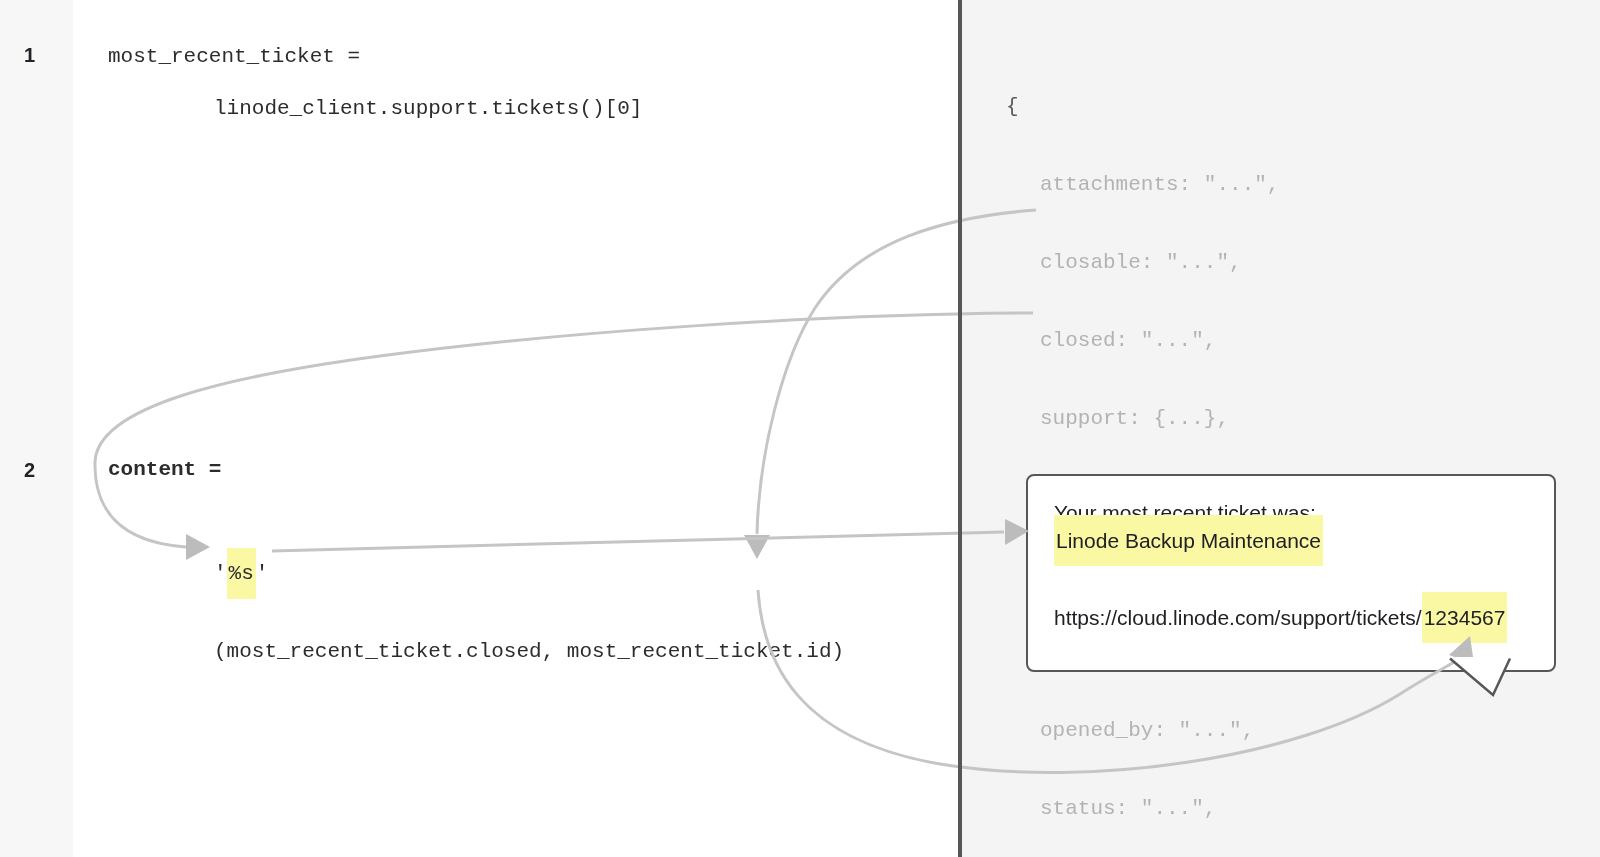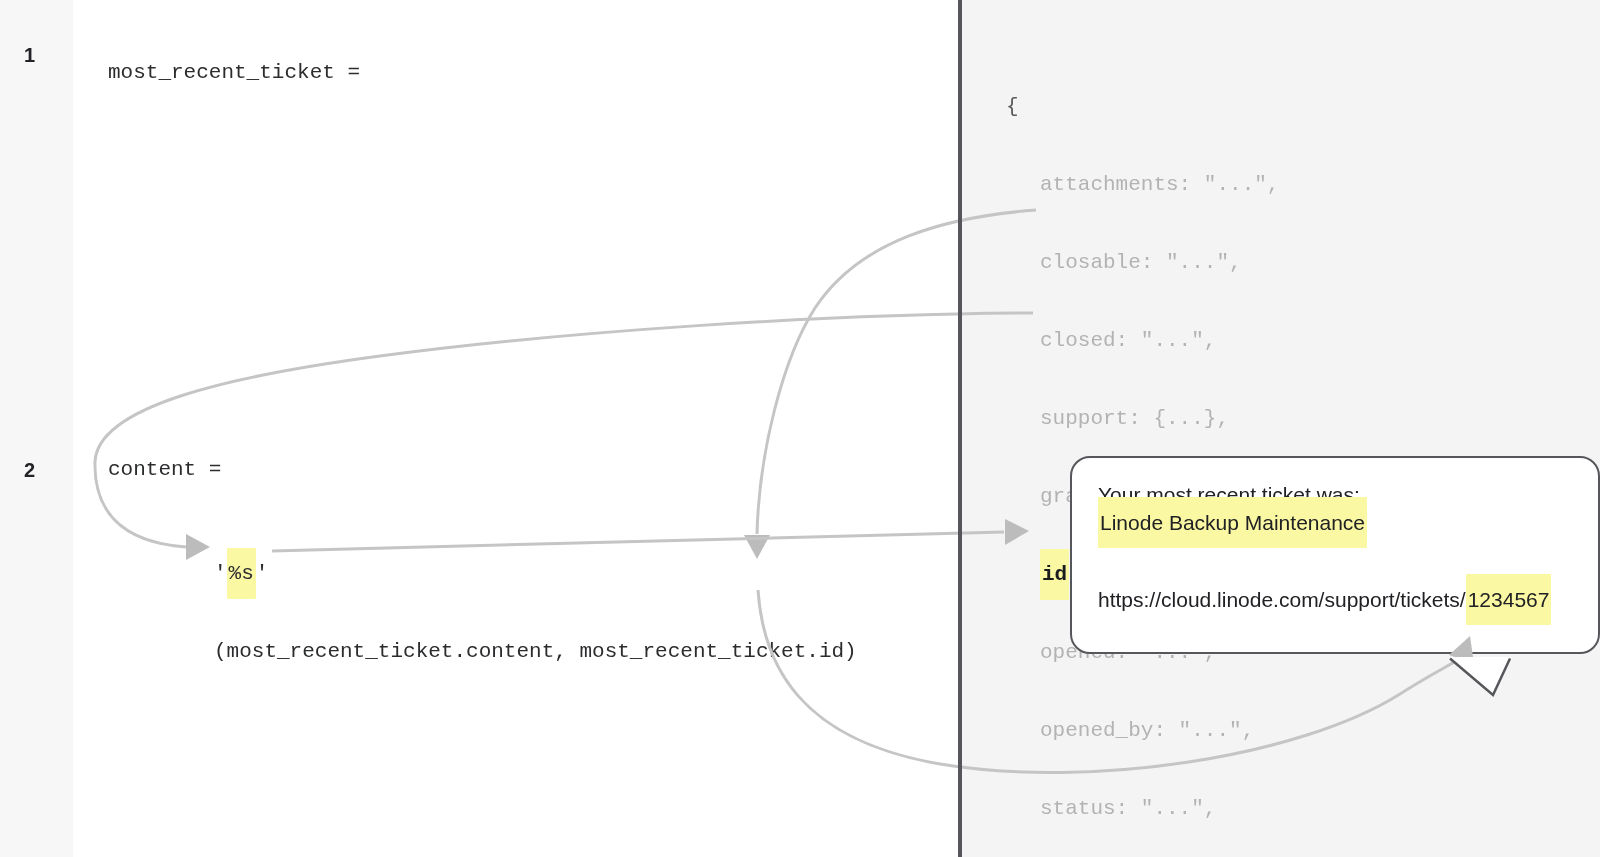--- a/index.html
+++ b/index.html
@@ -11,62 +11,63 @@
   .right-panel{position:absolute;left:961px;top:0;width:639px;height:857px;background:#f4f4f5;}
   .divider{position:absolute;left:958px;top:0;width:3.5px;height:857px;background:#55565a;}
 
   
   .lineno{position:absolute;left:24px;width:40px;text-align:left;
           font-size:20px;font-weight:bold;color:#222326;}
 
   
   .code{font-family:"Liberation Mono","DejaVu Sans Mono",monospace;font-size:21px;
         line-height:26px;color:#2b2c2e;white-space:pre;}
-  .stmt1-lhs{position:absolute;left:108px;top:60px;}
+  .stmt1-lhs{position:absolute;left:108px;top:44px;}
   .stmt1-rhs{position:absolute;left:214px;top:96px;}
-  .stmt2-lhs{position:absolute;left:108px;top:457px;}
+  .stmt2-lhs{position:absolute;left:108px;top:457px;font-weight:bold;}
   .stmt2-body{position:absolute;left:214px;top:509px;}
 
   .hl{background:#fbf8a3;padding:14px 2px;border-radius:1px;}
 
   
   .json-block{position:absolute;left:1006px;top:42px;
               font-family:"Liberation Mono","DejaVu Sans Mono",monospace;
               font-size:21px;line-height:26px;white-space:pre;}
   .json-line{height:26px;}
   .json-indent{padding-left:34px;}
   .muted{color:#b3b3b4;}
   .brace{color:#595a5c;}
   .jbold{color:#1b1c1e;font-weight:bold;}
 
   
-  .bubble{position:absolute;left:1026px;top:456px;width:530px;height:198px;
-          background:#ffffff;border:2.5px solid #56575a;border-radius:20px;box-sizing:border-box;margin-left:44px;}
+  .bubble{position:absolute;left:1026px;top:474px;width:530px;height:198px;
+          background:#ffffff;border:2.5px solid #56575a;border-radius:8px;box-sizing:border-box;}
   .bubble-text{position:absolute;left:26px;top:23px;font-size:21px;line-height:28px;color:#202124;}
   .bubble-url{margin-top:49px;}
 
   svg.arrows{position:absolute;left:0;top:0;width:1600px;height:857px;pointer-events:none;}
 </style>
 </head>
 <body>
 
 <div id="stage">
 
   <div class="gutter"></div>
   <div class="right-panel"></div>
 
   <div class="lineno" style="top:44px;">1</div>
   <div class="lineno" style="top:459px;">2</div>
 
   <div class="code stmt1-lhs">most_recent_ticket =</div>
+  <div class="code stmt1-rhs">linode_client.support.tickets()[0]</div>
 
   <div class="code stmt2-lhs">content =</div>
   <div class="code stmt2-body">
     <div><span>'</span><span class="hl">%s</span><span>'</span></div>
-    <div>(most_recent_ticket.content, most_recent_ticket.id)</div>
+    <div>(most_recent_ticket.closed, most_recent_ticket.id)</div>
   </div>
 
   <div class="json-block">
     <div class="json-line brace">{</div>
     <div class="json-line json-indent muted">attachments: "...",</div>
     <div class="json-line json-indent muted">closable: "...",</div>
     <div class="json-line json-indent muted">closed: "...",</div>
     <div class="json-line json-indent muted">support: {...},</div>
     <div class="json-line json-indent muted">gravatar_id: "...",</div>
     <div class="json-line json-indent jbold"><span class="hl">id</span><span>: "1234567",</span></div>

